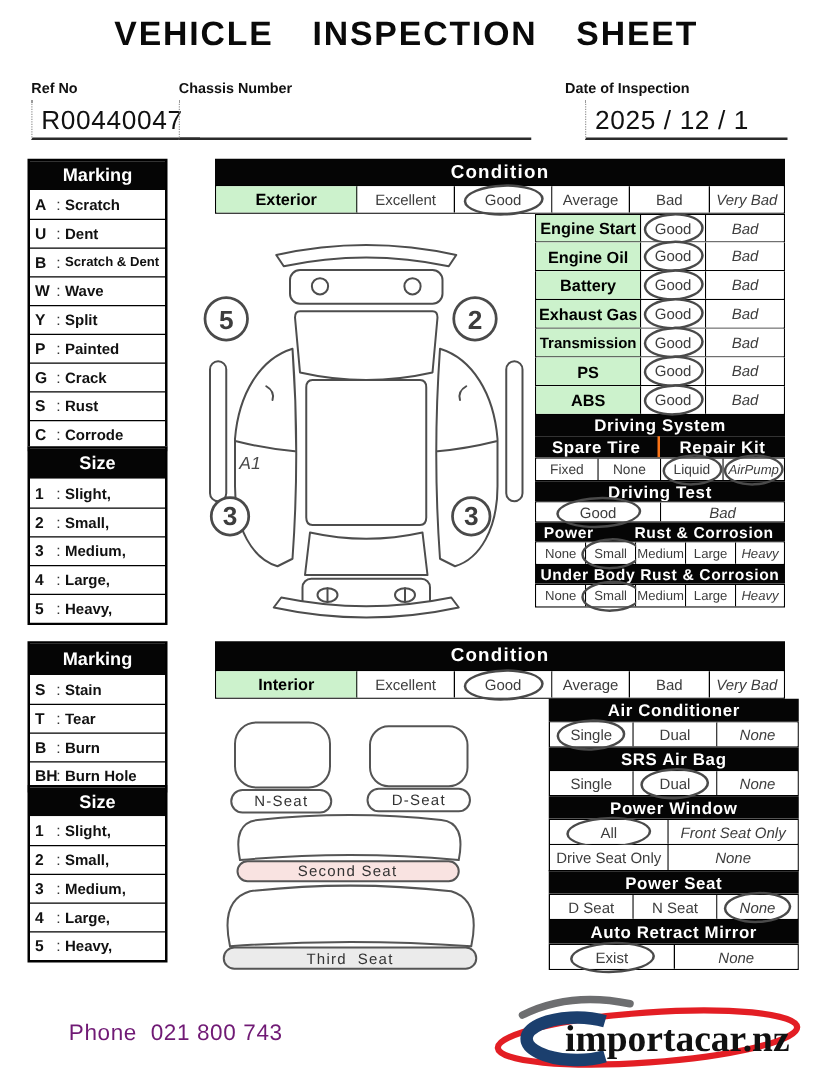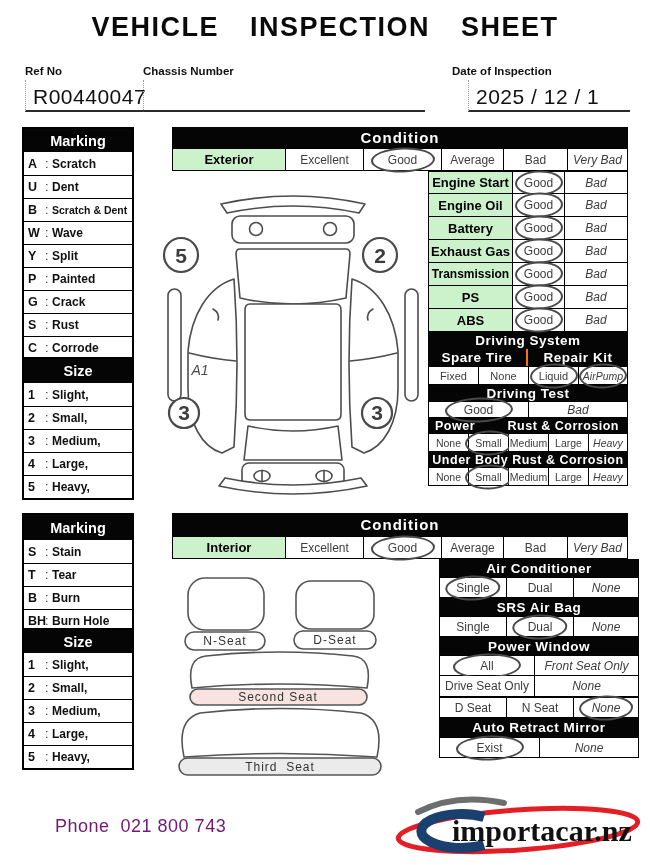--- a/index.html
+++ b/index.html
@@ -371,20 +371,21 @@
   </div>
   <div class="shead" style="height:18px">Power Window</div>
   <div class="srow topb" style="height:21px">
     <div class="ccell circled" style="width:95px">All</div>
     <div class="ccell" style="flex:1">Front Seat Only</div>
   </div>
   <div class="srow" style="height:21px">
     <div class="ccell" style="width:95px">Drive Seat Only</div>
     <div class="ccell" style="flex:1">None</div>
   </div>
+  <div class="shead" style="height:18px">Power Seat</div>
   <div class="srow topb" style="height:21px">
     <div class="ccell" style="width:67px">D Seat</div>
     <div class="ccell" style="width:67px">N Seat</div>
     <div class="ccell circled" style="flex:1">None</div>
   </div>
   <div class="shead" style="height:19px">Auto Retract Mirror</div>
   <div class="srow topb" style="height:21px">
     <div class="ccell circled" style="width:100px">Exist</div>
     <div class="ccell" style="flex:1">None</div>
   </div>

